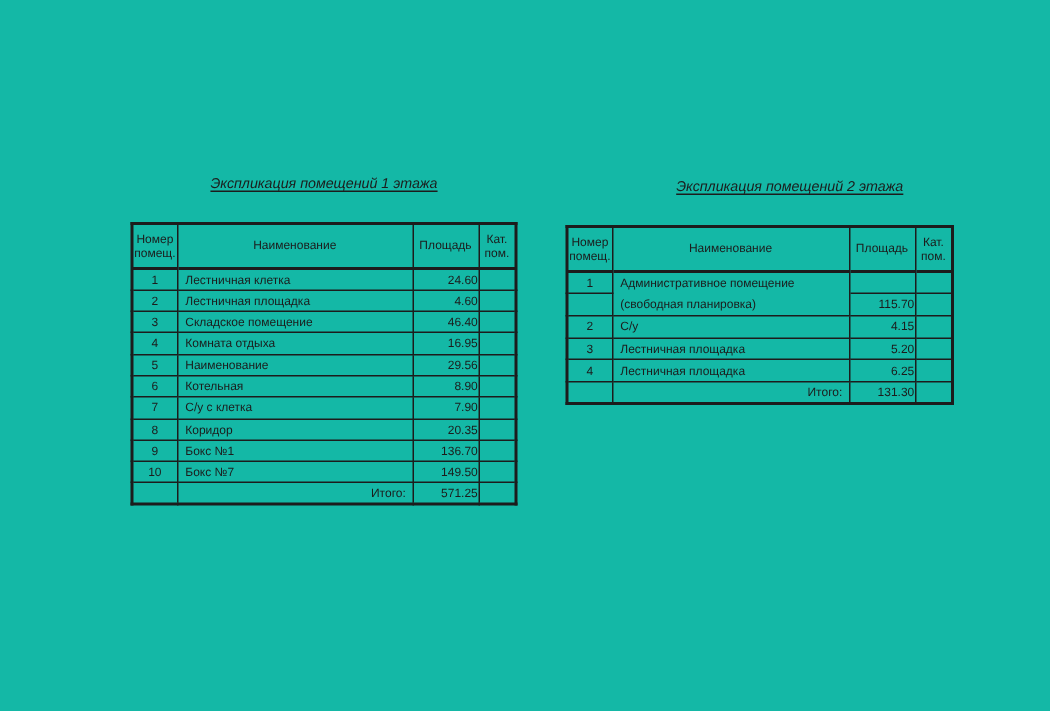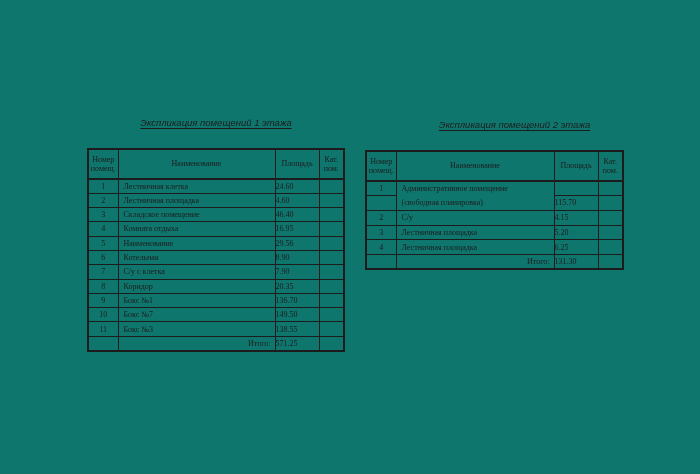--- a/index.html
+++ b/index.html
@@ -1,46 +1,45 @@
 <!DOCTYPE html>
 <html><head>
 <meta charset="utf-8">
 <style>
   html, body { margin: 0; padding: 0; }
   .page {
     position: relative;
     width: 700px;
     height: 474px;
-    background: #0f766e;
+    background: #14b8a6;
     font-family: "Liberation Sans", sans-serif;
     color: #1c1c1c;
     overflow: hidden;
   }
   .expl { position: absolute; }
   .expl-1 { left: 87px;  top: 116px; width: 258px; }
-  .expl-2 { left: 365px; top: 118px; width: 299px; }
+  .expl-2 { left: 377px; top: 118px; width: 299px; }
 
   .table-title {
     margin: 0;
     font-size: 9.5px;
     font-style: italic;
     font-weight: normal;
     text-align: center;
     text-decoration: underline;
     text-underline-offset: 2px;
     line-height: 13px;
     white-space: nowrap;
   }
 
   table.expl-table {
     margin-top: 19px;
     border-collapse: collapse;
     table-layout: fixed;
     border: 2px solid #1c1c1c;
-    font-family: Liberation Serif, serif;
   }
   .expl-1 table.expl-table { width: 258px; }
   .expl-2 table.expl-table { width: 259px; }
 
   col.col-num  { width: 30px; }
   col.col-area { width: 44px; }
   col.col-cat  { width: 25px; }
 
   .expl-table th, .expl-table td {
     border: 1px solid #1c1c1c;
@@ -55,21 +54,21 @@
     height: 28px;
     border-bottom: 2px solid #1c1c1c;
     text-align: center;
     white-space: pre-line;
   }
   .expl-1 tbody tr { height: 14.3px; }
   .expl-2 tbody tr { height: 14.7px; }
 
   td.c-num  { text-align: center; }
   td.c-name { text-align: left; padding-left: 5px; }
-  td.c-area { text-align: left; }
+  td.c-area { text-align: right; }
   td.c-cat  { text-align: center; }
 
   td.total-label { text-align: right; padding-right: 4px; padding-left: 0; }
 
   td.merge-bottom { border-bottom: none; margin-top: 44px; }
   td.merge-top    { border-top: none; }
 </style>
 </head>
 <body>
 
@@ -149,26 +148,20 @@
             <td class="c-area">136.70</td>
             <td class="c-cat"></td>
           </tr>
           <tr>
             <td class="c-num">10</td>
             <td class="c-name">Бокс №7</td>
             <td class="c-area">149.50</td>
             <td class="c-cat"></td>
           </tr>
           <tr>
-            <td class="c-num">11</td>
-            <td class="c-name">Бокс №3</td>
-            <td class="c-area">138.55</td>
-            <td class="c-cat"></td>
-          </tr>
-          <tr>
             <td class="c-num"></td>
             <td class="c-name total-label">Итого:</td>
             <td class="c-area">571.25</td>
             <td class="c-cat"></td>
           </tr>
         </tbody>
       </table>
   </section>
 
   <section class="expl expl-2">

